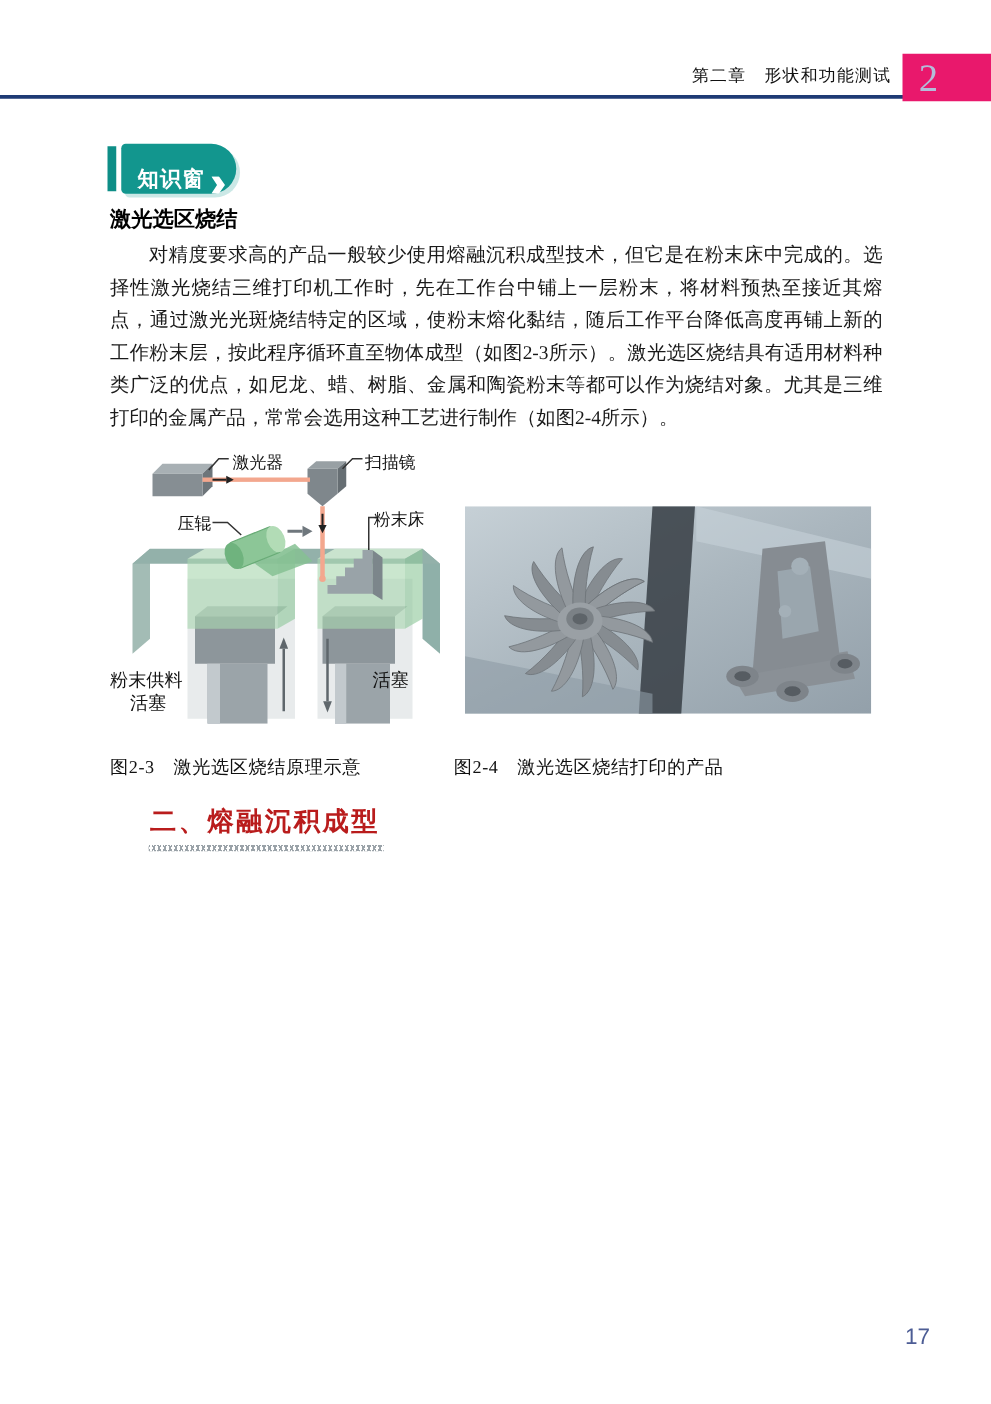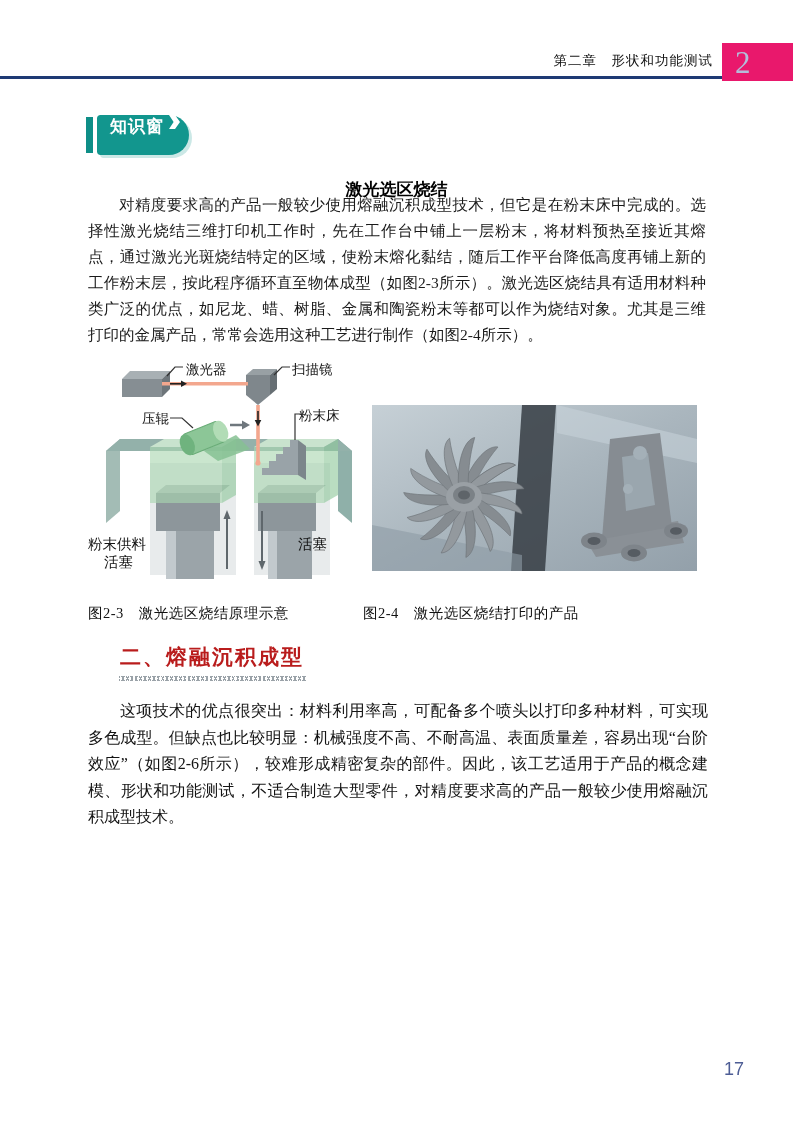--- a/index.html
+++ b/index.html
@@ -31,36 +31,36 @@
   
   .kw-badge { position:absolute; top:115px; left:86px; height:40px; }
   .kw-bar {
     position:absolute; left:0; top:2px; width:7px; height:36px;
     background:#0e8e87;
   }
   .kw-pill {
     position:absolute; left:11px; top:0; height:40px; width:92px;
     background:#12968e; border-radius:4px 22px 22px 4px;
     box-shadow:3px 3px 0 rgba(18,150,142,0.22);
-    display:flex; align-items:flex-start; padding-left:13px;
+    display:flex; align-items:flex-end; padding-left:13px;
   }
   .kw-label {
     font-family:"Liberation Sans","DejaVu Sans",sans-serif;
     font-size:17px; font-weight:bold; color:#ffffff; letter-spacing:1px;
     white-space:nowrap;
   }
   .kw-chevron {
     width:11px; height:14px; margin-left:5px; background:#ffffff;
     clip-path:polygon(0 0, 55% 0, 100% 50%, 55% 100%, 0 100%, 42% 50%);
     flex:none;
   }
   
   .kw-title {
-    position:absolute; top:178px; left:88px; width:617px;
-    text-align:center; font-weight:bold; font-size:17px;
+    position:absolute; top:164px; left:88px; width:617px;
+    text-align:left; font-weight:bold; font-size:17px;
     font-family:"Liberation Sans","DejaVu Sans",sans-serif; color:#000;
   }
   .kw-para {
     position:absolute; top:192px; left:88px; width:618px;
     font-size:15.5px; line-height:26px; text-align:justify;
     text-indent:2em; color:#1a1a1a;
   }
   
   .fig-diagram { position:absolute; left:86px; top:363px; width:276px; height:216px; }
   .fig-photo  { position:absolute; left:372px; top:405px; width:325px; height:166px; }
@@ -270,18 +270,17 @@
       <ellipse cx="304" cy="126" rx="6" ry="3.8" fill="#565c62"></ellipse>
     </g>
   </svg>
 
   <div class="fig-caption c1">图2-3　激光选区烧结原理示意</div>
   <div class="fig-caption c2">图2-4　激光选区烧结打印的产品</div>
 
   <div class="sec-heading">二、熔融沉积成型</div>
   <div class="sec-underline"></div>
   <div class="sec-body">
-    <p>这项技术的优点很突出：材料利用率高，可配备多个喷头以打印多种材料，可实现多色成型。但缺点也比较明显：机械强度不高、不耐高温、表面质量差，容易出现“台阶效应”（如图2-6所示），较难形成精密复杂的部件。因此，该工艺适用于产品的概念建模、形状和功能测试，不适合制造大型零件，对精度要求高的产品一般较少使用熔融沉积成型技术。</p>
   </div>
 
   <div class="page-number">17</div>
 
 </div>
 
 </body></html>

